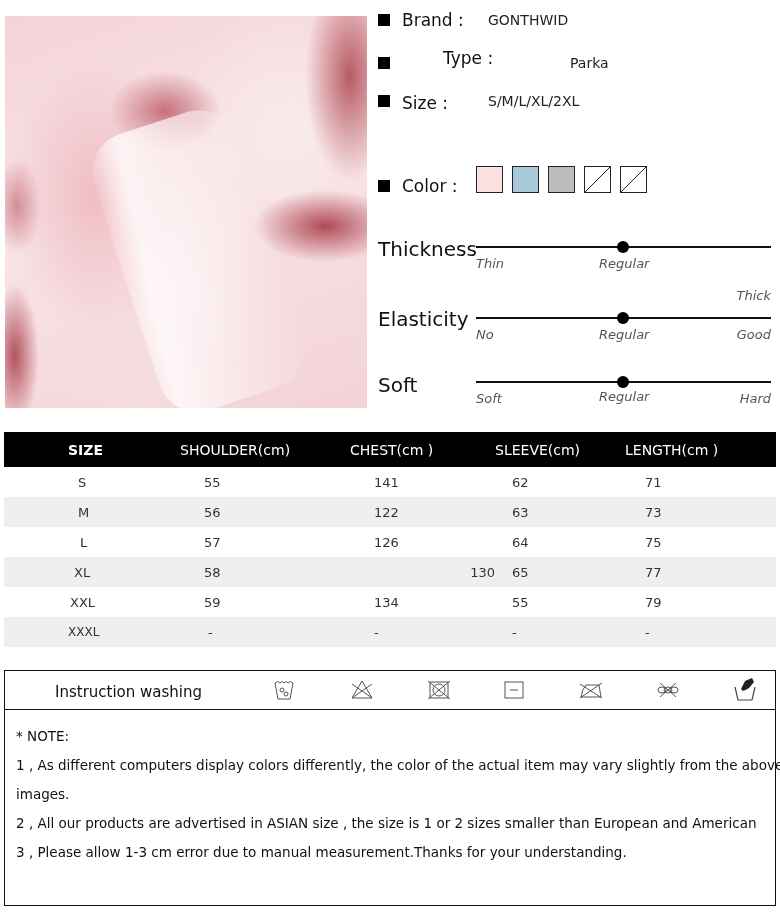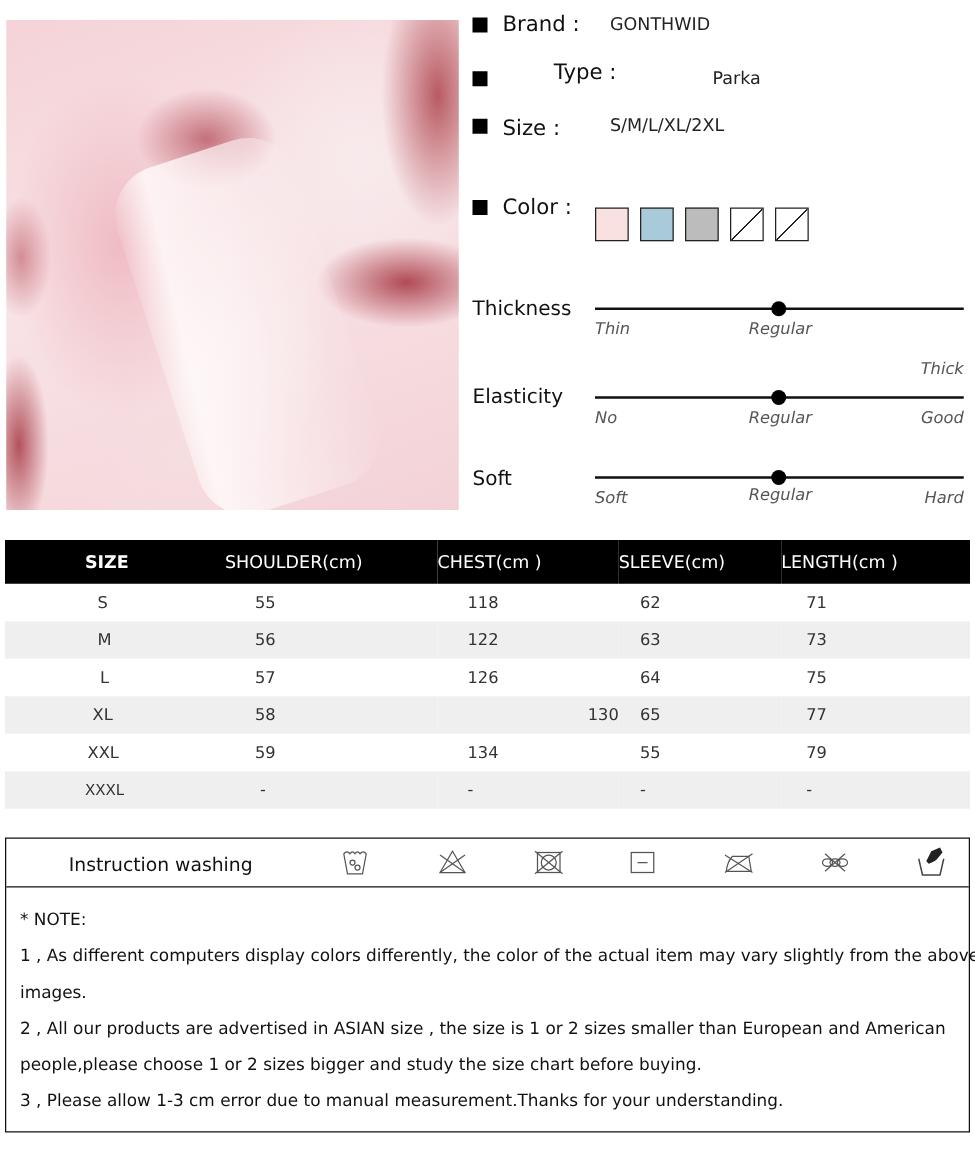--- a/index.html
+++ b/index.html
@@ -35,21 +35,21 @@
 
   .swatches { position: absolute; left: 476px; top: 166px; display: flex; gap: 9px; }
   .swatch { width: 27px; height: 27px; border: 1px solid #222; position: relative; }
   .swatch.none::after {
     content: ""; position: absolute; left: 0; top: 0; width: 100%; height: 100%;
     background: linear-gradient(45deg, transparent calc(50% - 0.6px), #222 calc(50% - 0.6px), #222 calc(50% + 0.6px), transparent calc(50% + 0.6px));
     transform: scaleX(-1);
   }
 
   
-  .attr-label { position: absolute; left: 378px; font-size: 16px; color: #111; }
+  .attr-label { position: absolute; left: 378px; font-size: 20px; color: #111; }
   .scale { position: absolute; left: 476px; width: 295px; }
   .scale .line { position: absolute; left: 0; top: 0; width: 100%; height: 2px; background: #111; }
   .scale .dot { position: absolute; top: -5px; width: 12px; height: 12px; border-radius: 50%; background: #000; }
   .scale .tick { position: absolute; top: 10px; font-size: 13px; font-style: italic; color: #555; white-space: nowrap; }
 
   
   .size-table { position: absolute; left: 4px; top: 432px; width: 772px; border-collapse: collapse; table-layout: fixed; }
   .size-table th { background: #000; color: #fff; font-weight: normal; font-size: 14px; height: 35px; text-align: left; }
   .size-table th.size-h { font-weight: bold; }
   .size-table td { font-size: 13px; color: #333; height: 30px; text-align: left; }
@@ -83,21 +83,21 @@
 <div class="spec" style="top:47px;gap:41px;">
   <span class="bullet" style="margin-top:8px;"></span>
   <span class="label" style="margin-top:-2px;">Type :</span>
   <span class="value" style="margin-top:8px;text-align:right;">Parka</span>
 </div>
 <div class="spec" style="top:89px;">
   <span class="bullet"></span>
   <span class="label" style="margin-top:4px;">Size :</span>
   <span class="value">S/M/L/XL/2XL</span>
 </div>
-<div class="spec" style="top:156px;">
+<div class="spec" style="top:176px;">
   <span class="bullet"></span>
   <span class="label">Color :</span>
 </div>
 <div class="swatches">
   <div class="swatch" style="background:#f9e1e1;"></div>
   <div class="swatch" style="background:#a9cad8;"></div>
   <div class="swatch" style="background:#bcbcbc;"></div>
   <div class="swatch none"></div>
   <div class="swatch none"></div>
 </div>
@@ -136,21 +136,21 @@
       <th class="c1">SHOULDER(cm)</th>
       <th class="c2">CHEST(cm )</th>
       <th class="c3">SLEEVE(cm)</th>
       <th>LENGTH(cm )</th>
     </tr>
   </thead>
   <tbody>
     <tr>
       <td class="c0" style="padding-left:74px;">S</td>
       <td style="padding-left:24px;">55</td>
-      <td style="padding-left:24px;">118</td>
+      <td style="padding-left:24px;">141</td>
       <td style="padding-left:17px;">62</td>
       <td style="padding-left:20px;">71</td>
     </tr>
     <tr class="alt">
       <td class="c0" style="padding-left:74px;">M</td>
       <td style="padding-left:24px;">56</td>
       <td style="padding-left:24px;">122</td>
       <td style="padding-left:17px;">63</td>
       <td style="padding-left:20px;">73</td>
     </tr>
@@ -239,16 +239,15 @@
           <path d="M3 10 L6 23 L20 23 L23 10" fill="none" stroke="#444" stroke-width="1.2"></path>
           <path d="M9 12 L13 4 L20 1 L22 5 L17 11 Q14 13 11 14 Z" fill="#222"></path>
         </svg>
     </span>
   </div>
   <div class="notes">
     <div class="note">* NOTE:</div>
     <div class="note">1 , As different computers display colors differently, the color of the actual item may vary slightly from the above</div>
     <div class="note">images.</div>
     <div class="note">2 , All our products are advertised in ASIAN size , the size is 1 or 2 sizes smaller than European and American</div>
-    <div class="note">people,please choose 1 or 2 sizes bigger and study the size chart before buying.</div>
     <div class="note">3 , Please allow 1-3 cm error due to manual measurement.Thanks for your understanding.</div>
   </div>
 </div>
 
 </body></html>

